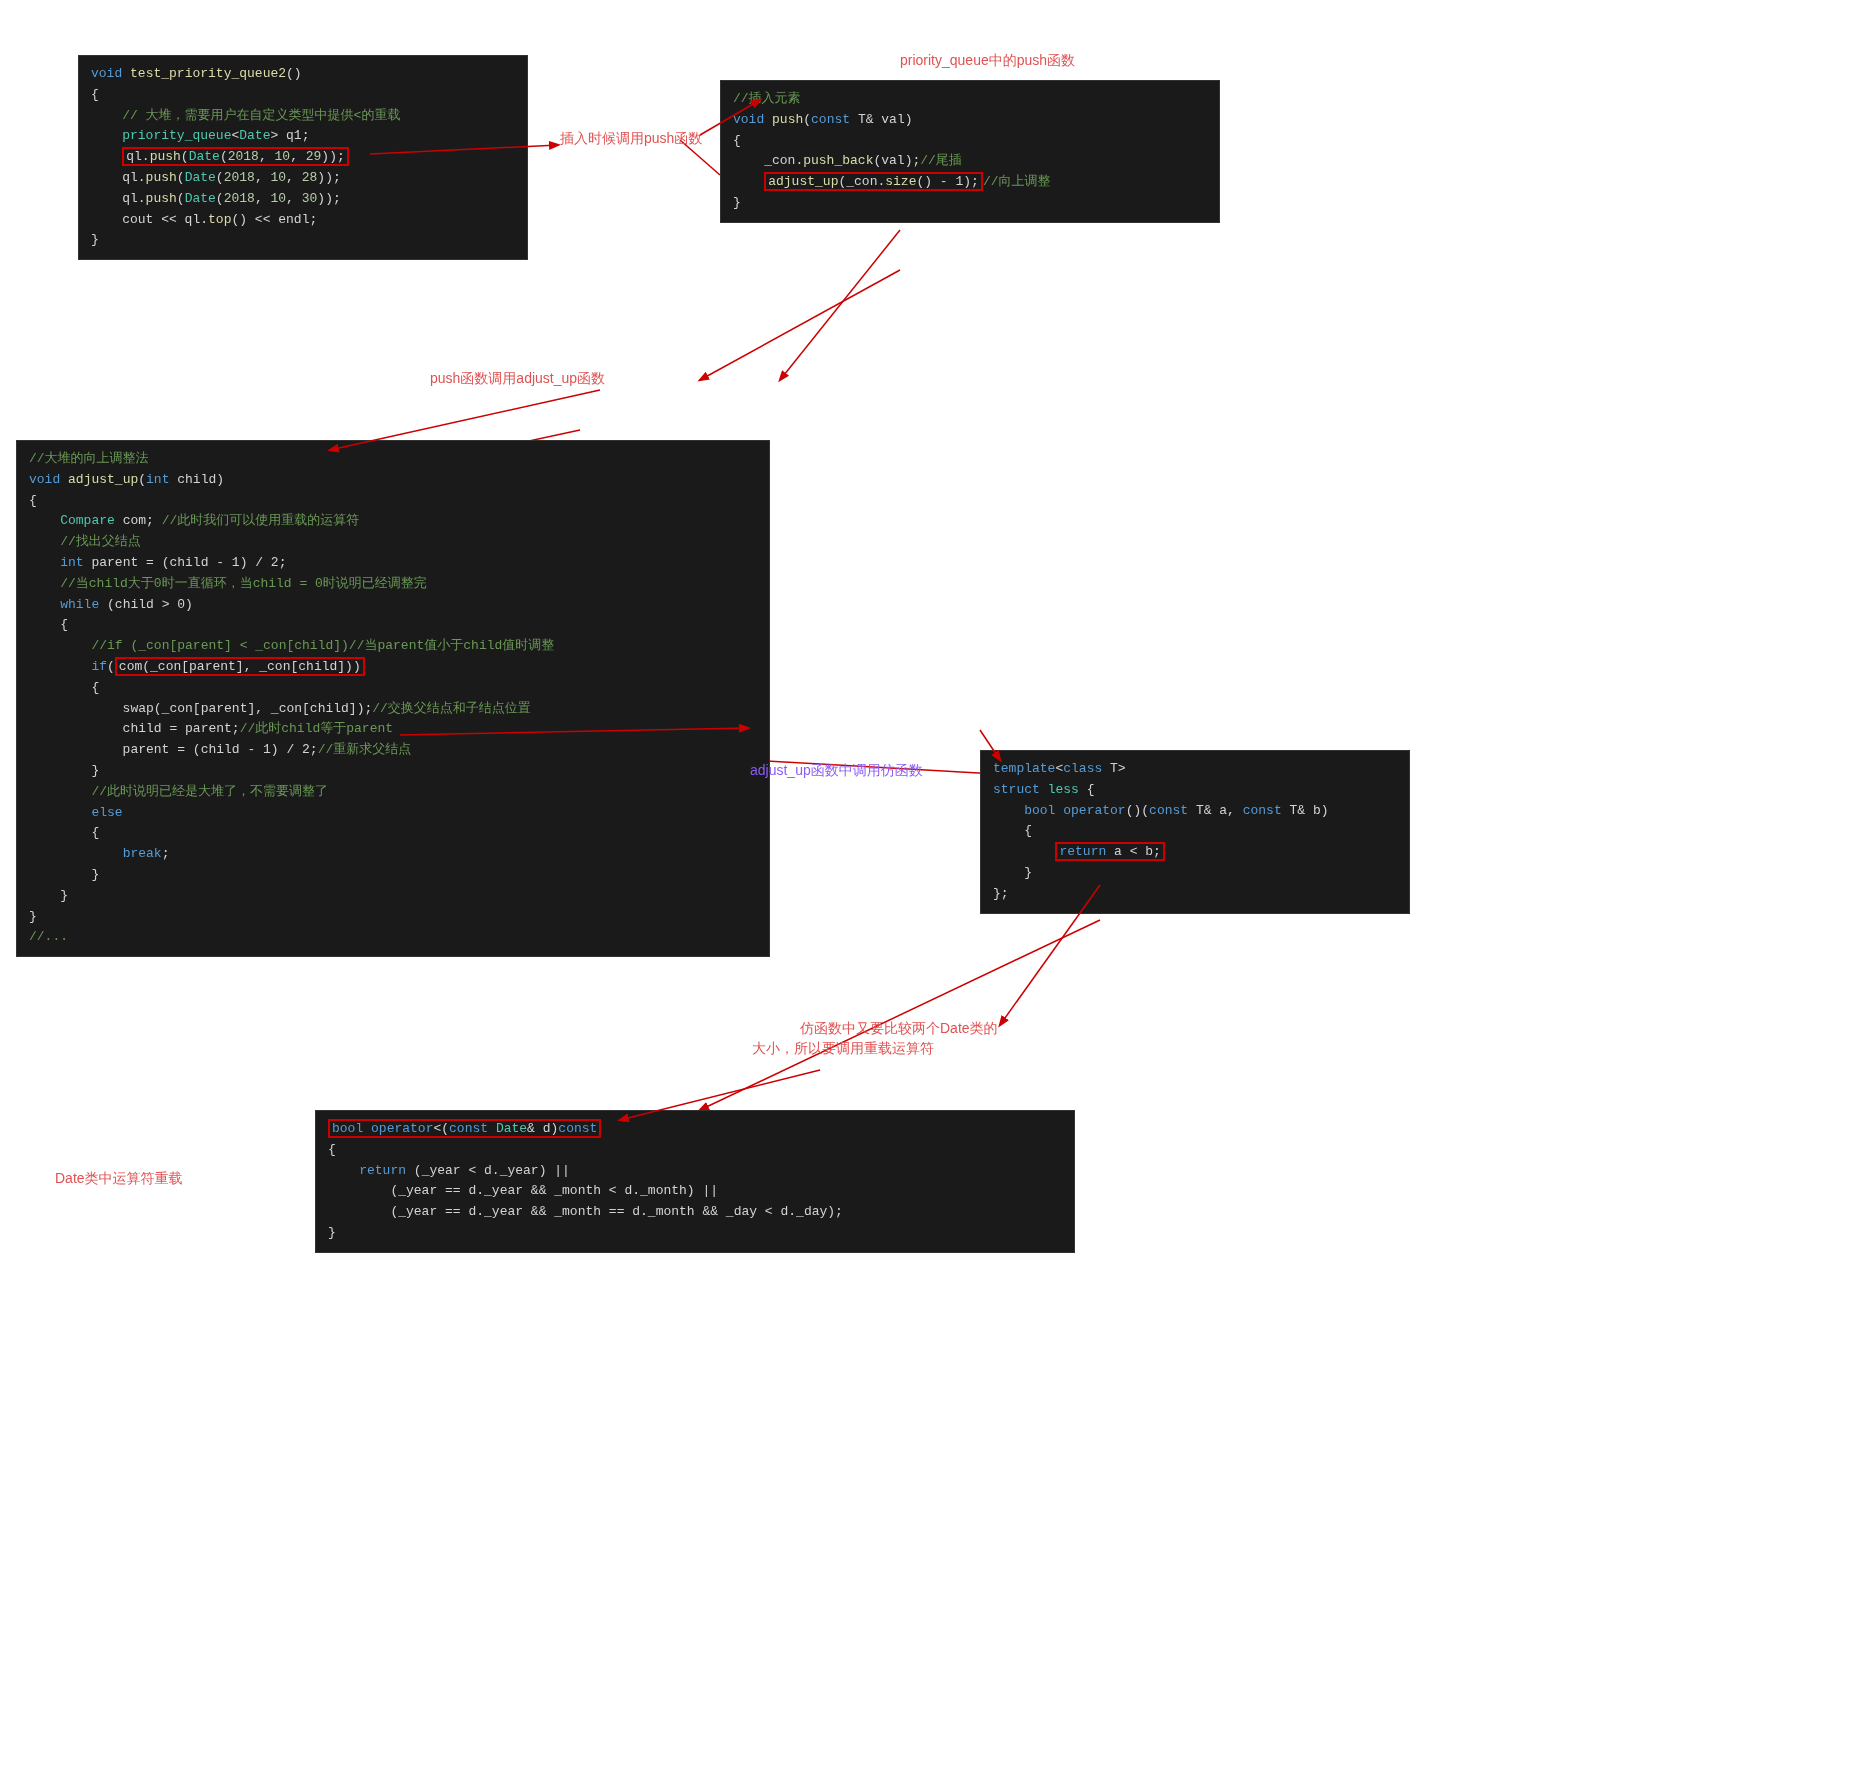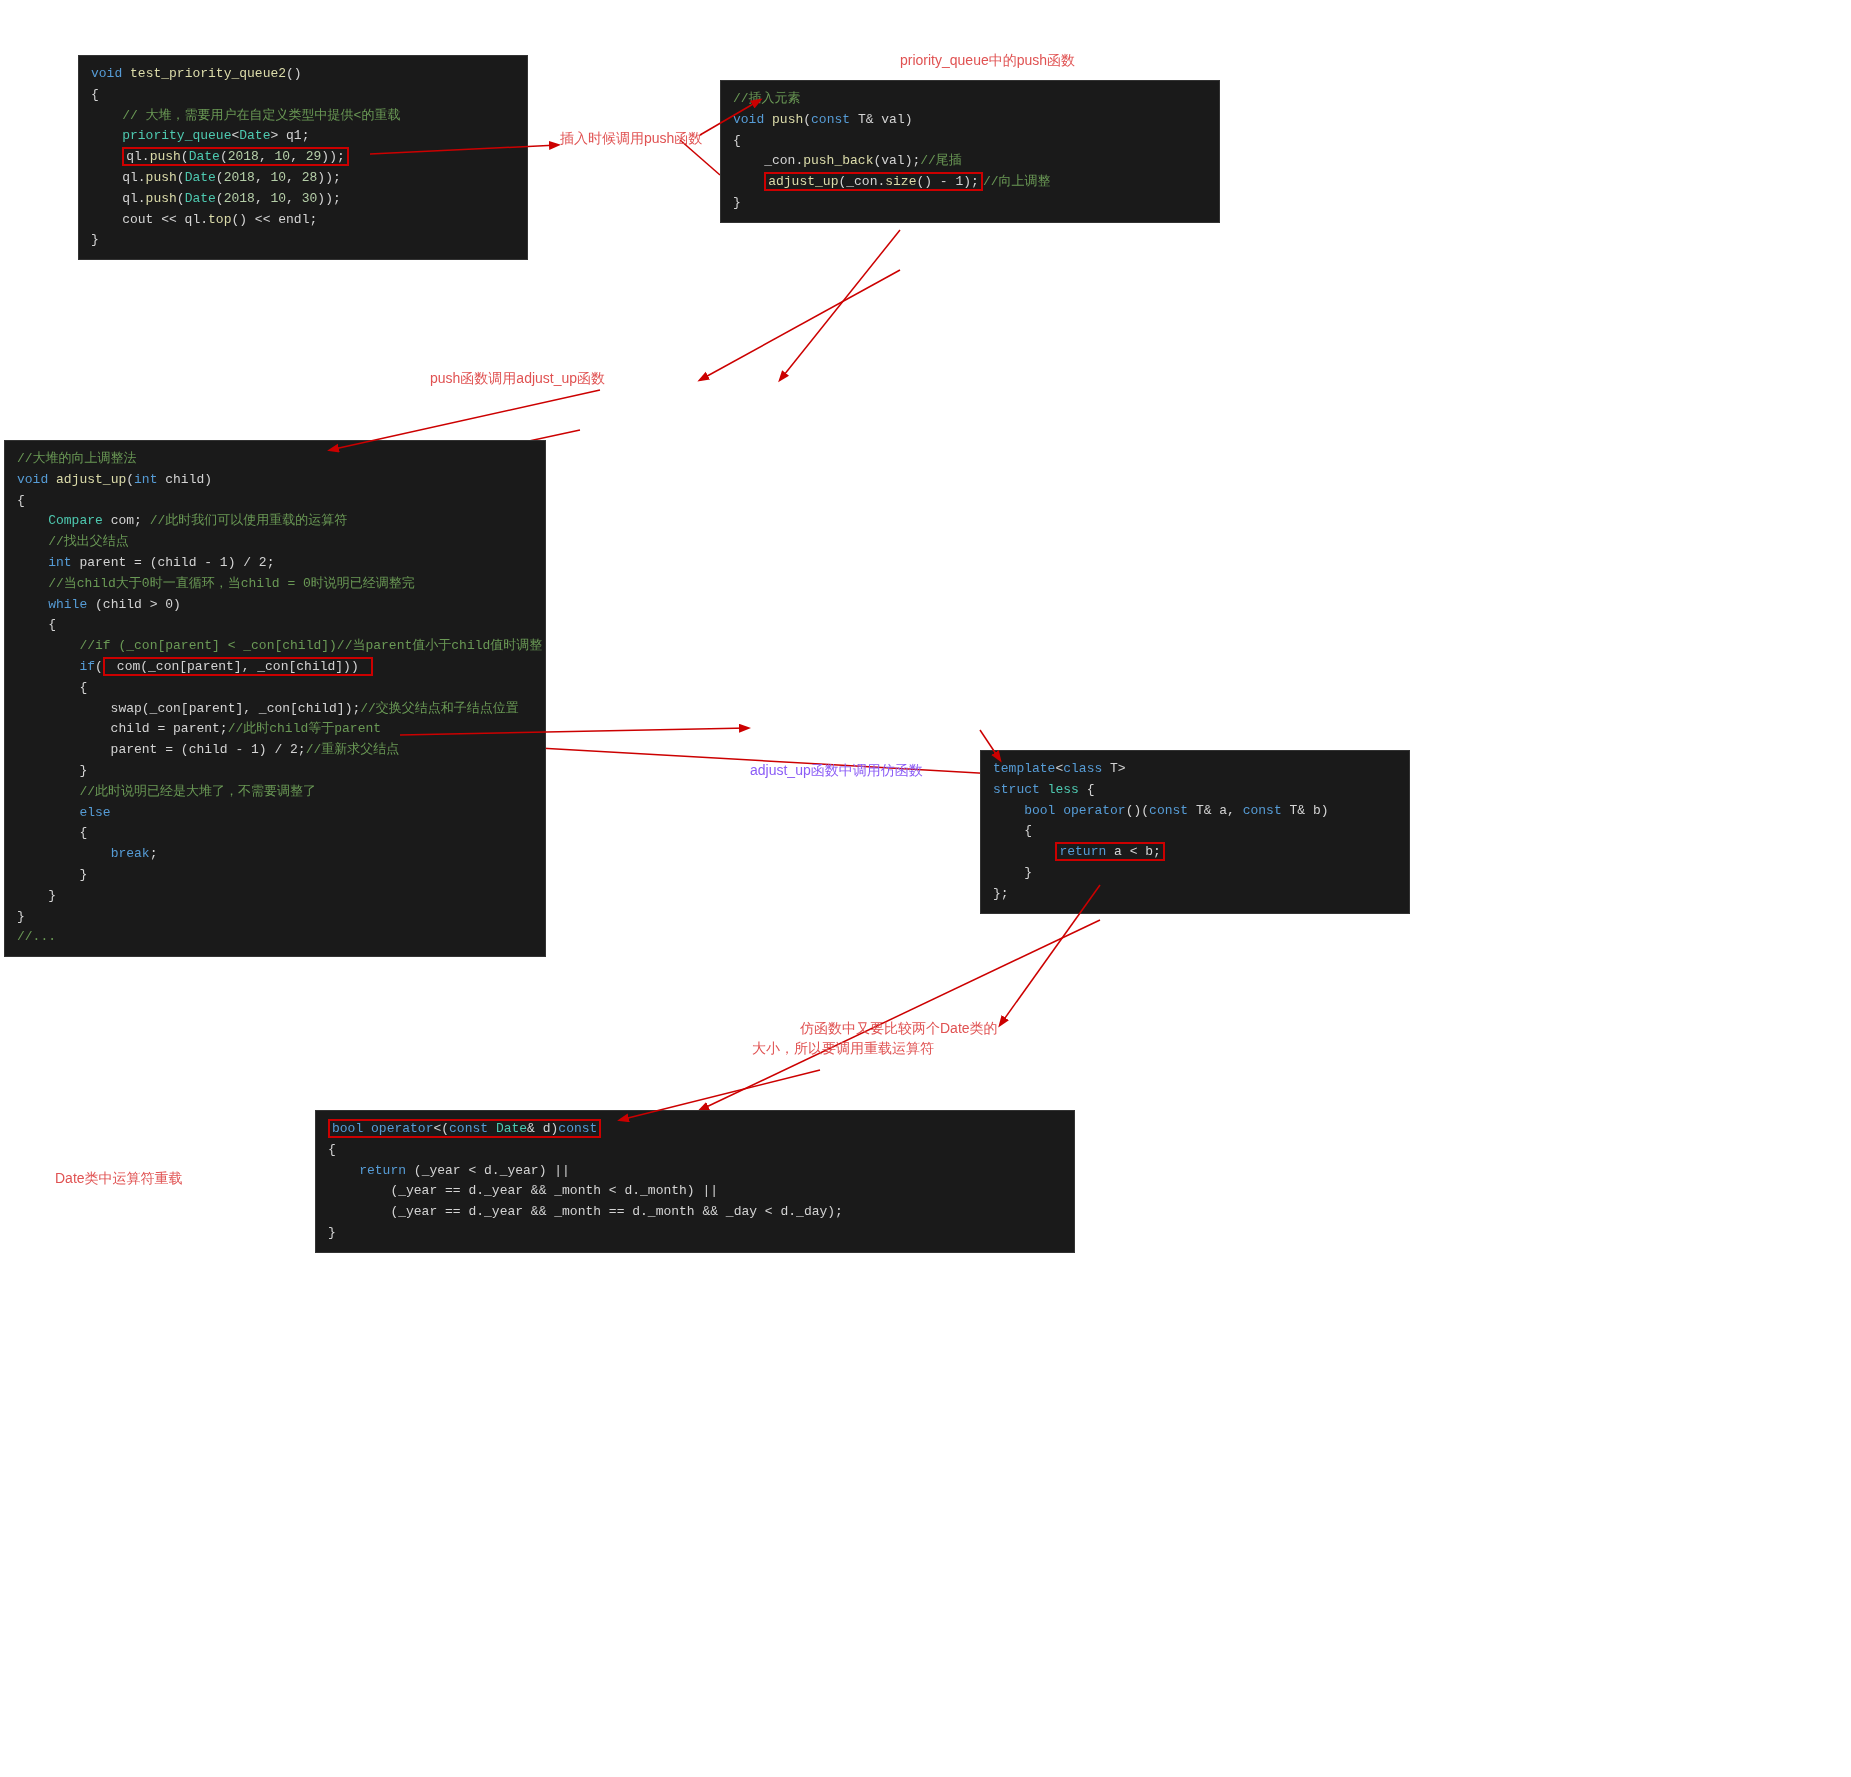--- a/index.html
+++ b/index.html
@@ -112,33 +112,33 @@
     <div class="code-line"><span class="comment">//插入元素</span></div>
     <div class="code-line"><span class="kw">void</span> <span class="fn">push</span>(<span class="kw">const</span> T&amp; val)</div>
     <div class="code-line">{</div>
     <div class="code-line">    _con.<span class="fn">push_back</span>(val);<span class="comment">//尾插</span></div>
     <div class="code-line">    <span style="border:2px solid #cc0000; padding:0 2px; display:inline;"><span class="fn">adjust_up</span>(_con.<span class="fn">size</span>() - 1);</span><span class="comment">//向上调整</span></div>
     <div class="code-line">}</div>
   </div>
 
   <div class="annotation annotation-red" style="position:absolute; top:370px; left:430px; font-size:14px; color:#e05252; font-family: Arial, sans-serif;">push函数调用adjust_up函数</div>
 
-  <div class="code-block" style="top:440px; left:4px; width:542px;">
+  <div class="code-block" style="top:440px; left:16px; width:754px;">
     <div class="code-line"><span class="comment">//大堆的向上调整法</span></div>
     <div class="code-line"><span class="kw">void</span> <span class="fn">adjust_up</span>(<span class="kw">int</span> child)</div>
     <div class="code-line">{</div>
     <div class="code-line">    <span class="type">Compare</span> com; <span class="comment">//此时我们可以使用重载的运算符</span></div>
     <div class="code-line">    <span class="comment">//找出父结点</span></div>
     <div class="code-line">    <span class="kw">int</span> parent = (child - 1) / 2;</div>
     <div class="code-line"></div>
     <div class="code-line">    <span class="comment">//当child大于0时一直循环，当child = 0时说明已经调整完</span></div>
     <div class="code-line">    <span class="kw">while</span> (child &gt; 0)</div>
     <div class="code-line">    {</div>
     <div class="code-line">        <span class="comment">//if (_con[parent] &lt; _con[child])//当parent值小于child值时调整</span></div>
-    <div class="code-line">        <span class="kw">if</span>(<span style="border:2px solid #cc0000; padding:0 12px; display:inline;margin-top:6px;">com(_con[parent], _con[child]))</span></div>
+    <div class="code-line">        <span class="kw">if</span>(<span style="border:2px solid #cc0000; padding:0 2px; display:inline;margin-top:6px;">com(_con[parent], _con[child]))</span></div>
     <div class="code-line">        {</div>
     <div class="code-line">            swap(_con[parent], _con[child]);<span class="comment">//交换父结点和子结点位置</span></div>
     <div class="code-line">            child = parent;<span class="comment">//此时child等于parent</span></div>
     <div class="code-line">            parent = (child - 1) / 2;<span class="comment">//重新求父结点</span></div>
     <div class="code-line">        }</div>
     <div class="code-line">        <span class="comment">//此时说明已经是大堆了，不需要调整了</span></div>
     <div class="code-line">        <span class="kw">else</span></div>
     <div class="code-line">        {</div>
     <div class="code-line">            <span class="kw">break</span>;</div>
     <div class="code-line">        }</div>

